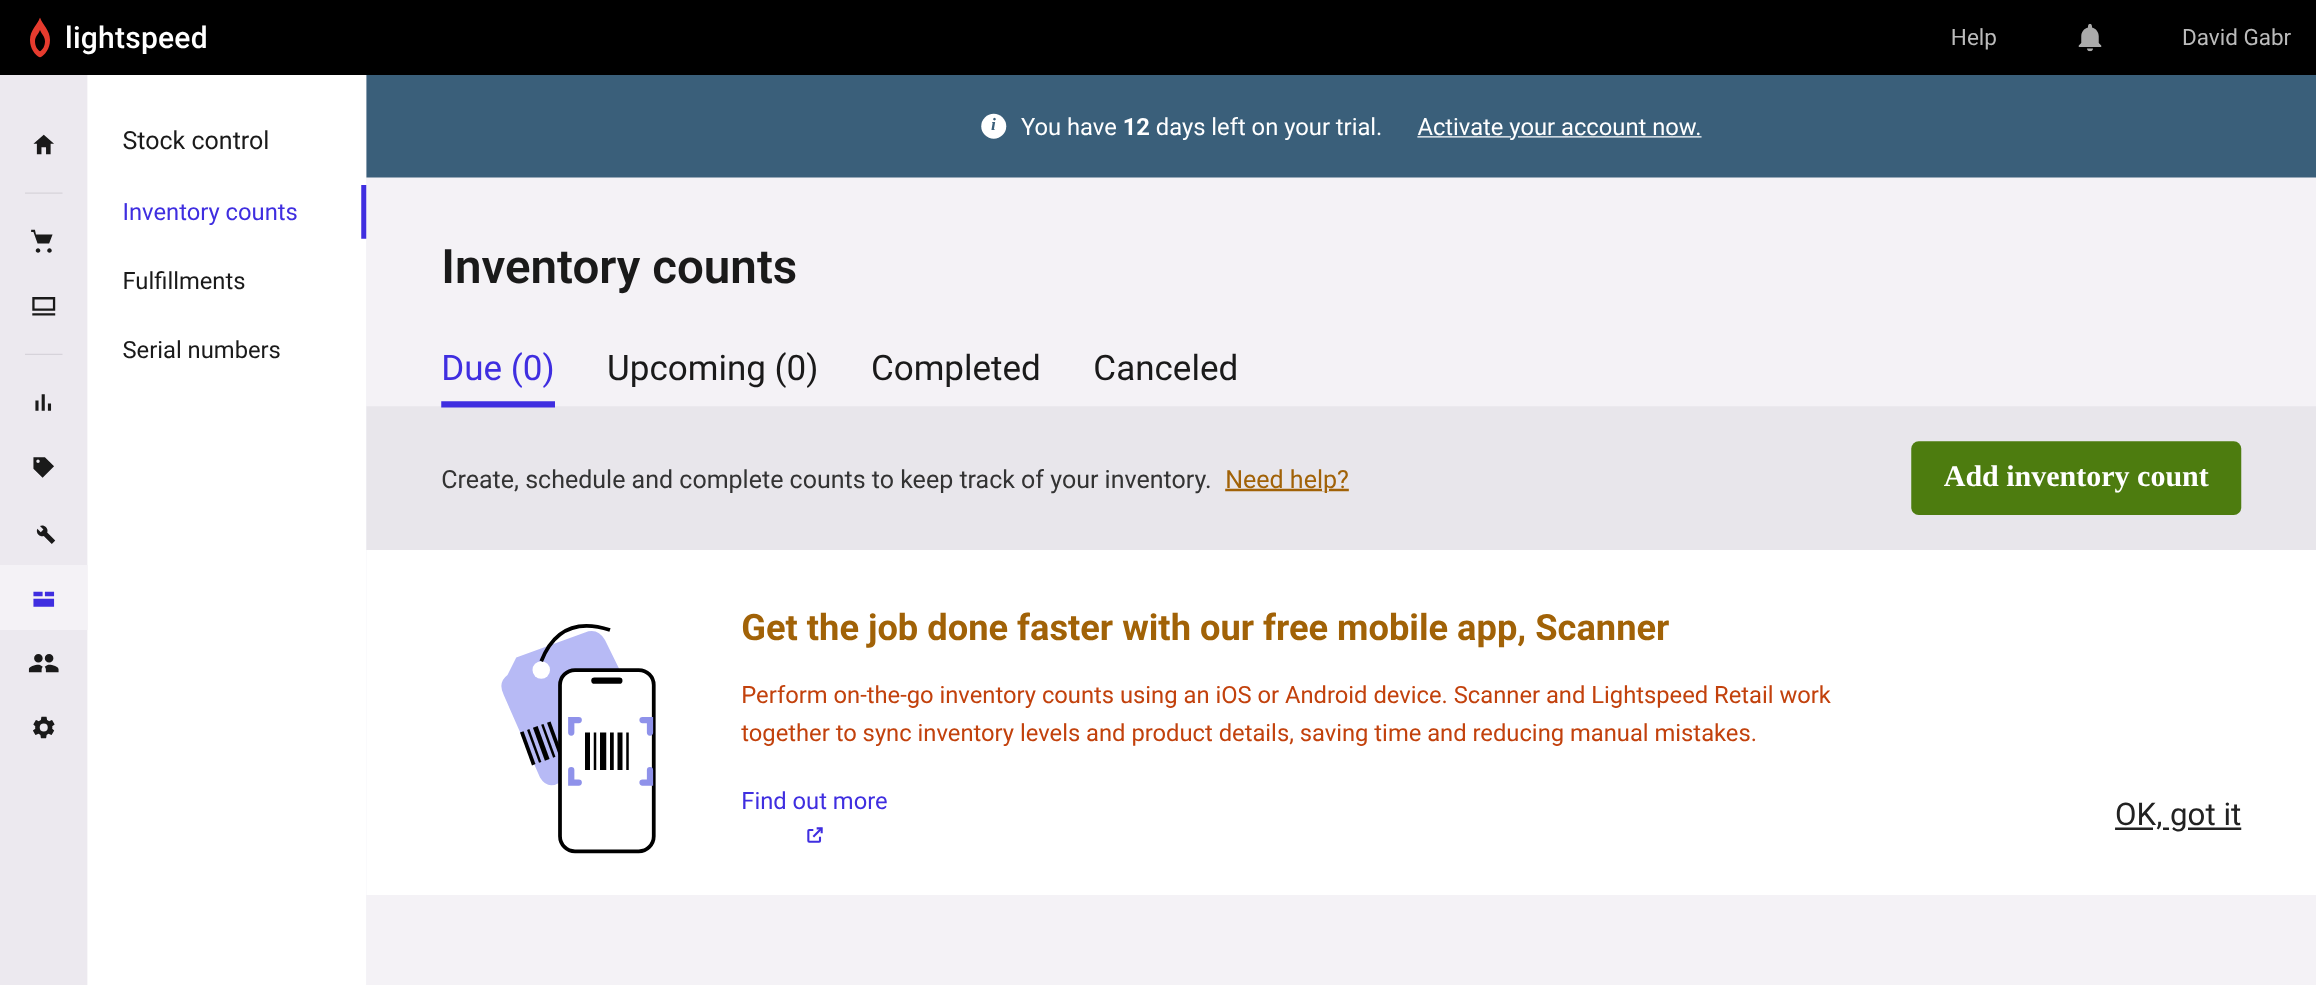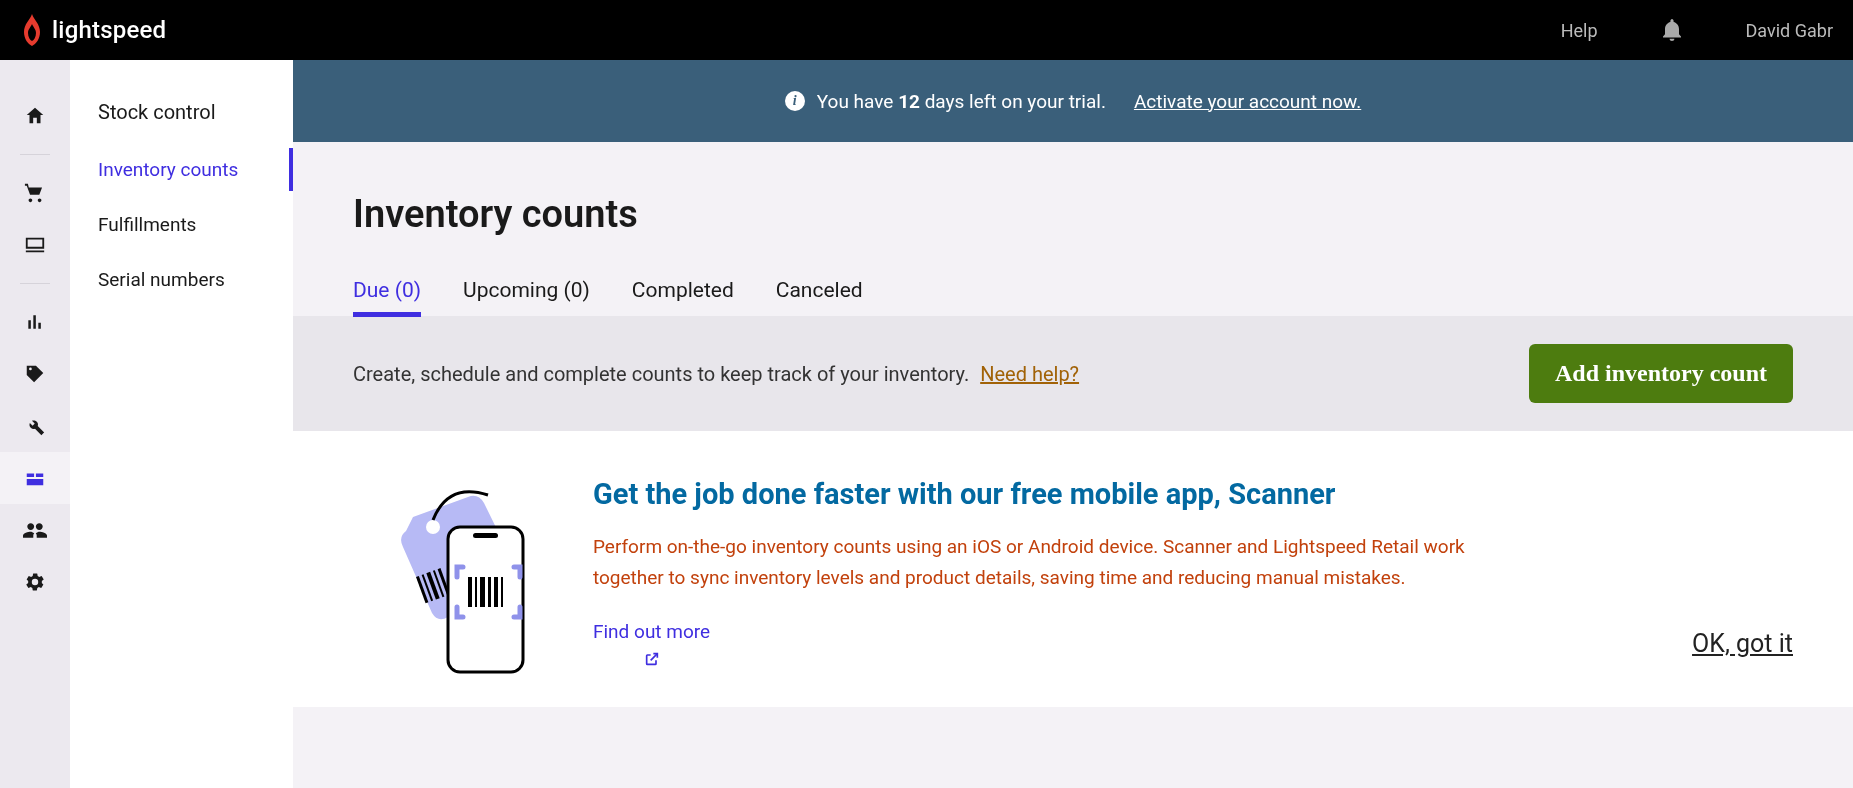--- a/index.html
+++ b/index.html
@@ -99,21 +99,21 @@
   .page-pad { padding: 50px 60px 0; }
   .page-title { font-size: 38px; font-weight: 600; color: #1a1a1a; }
 
   .tabs {
     display: flex;
     gap: 42px;
     margin-top: 42px;
     padding: 0 60px;
   }
   .tab {
-    font-size: 21px;
+    font-size: 28px;
     color: #1a1a1a;
     padding-bottom: 14px;
     cursor: pointer;
     position: relative;
   }
   .tab.active { color: #3f2ee0; }
   .tab.active::after {
     content: "";
     position: absolute;
     left: 0; right: 0; bottom: -1px;
@@ -145,21 +145,21 @@
 
   .promo {
     background: #fff;
     padding: 46px 60px 30px;
     display: flex;
     gap: 60px;
     align-items: flex-start;
   }
   .promo-illus { width: 180px; flex-shrink:0; display:flex; justify-content:center; }
   .promo-body { flex:1; }
-  .promo-title { font-size: 29px; font-weight: 700; color: #0369a1; margin-bottom: 20px; }
+  .promo-title { font-size: 29px; font-weight: 700; color: #a16207; margin-bottom: 20px; }
   .promo-desc { font-size: 19px; color: #c2410c; line-height: 1.65; margin-bottom: 26px; max-width: 900px;}
   .promo-footer { display:flex; align-items:center; }
   .find-more { color: #3f2ee0; font-size: 19px; text-decoration: none; cursor: pointer; display:flex; align-items:center; gap:8px;flex-direction:column; }
   .ok-got { color: #222; font-size: 25px; text-decoration: underline; cursor: pointer; margin-left: auto; }
 
 </style>
 </head>
 <body>
 
 <div class="topbar">

